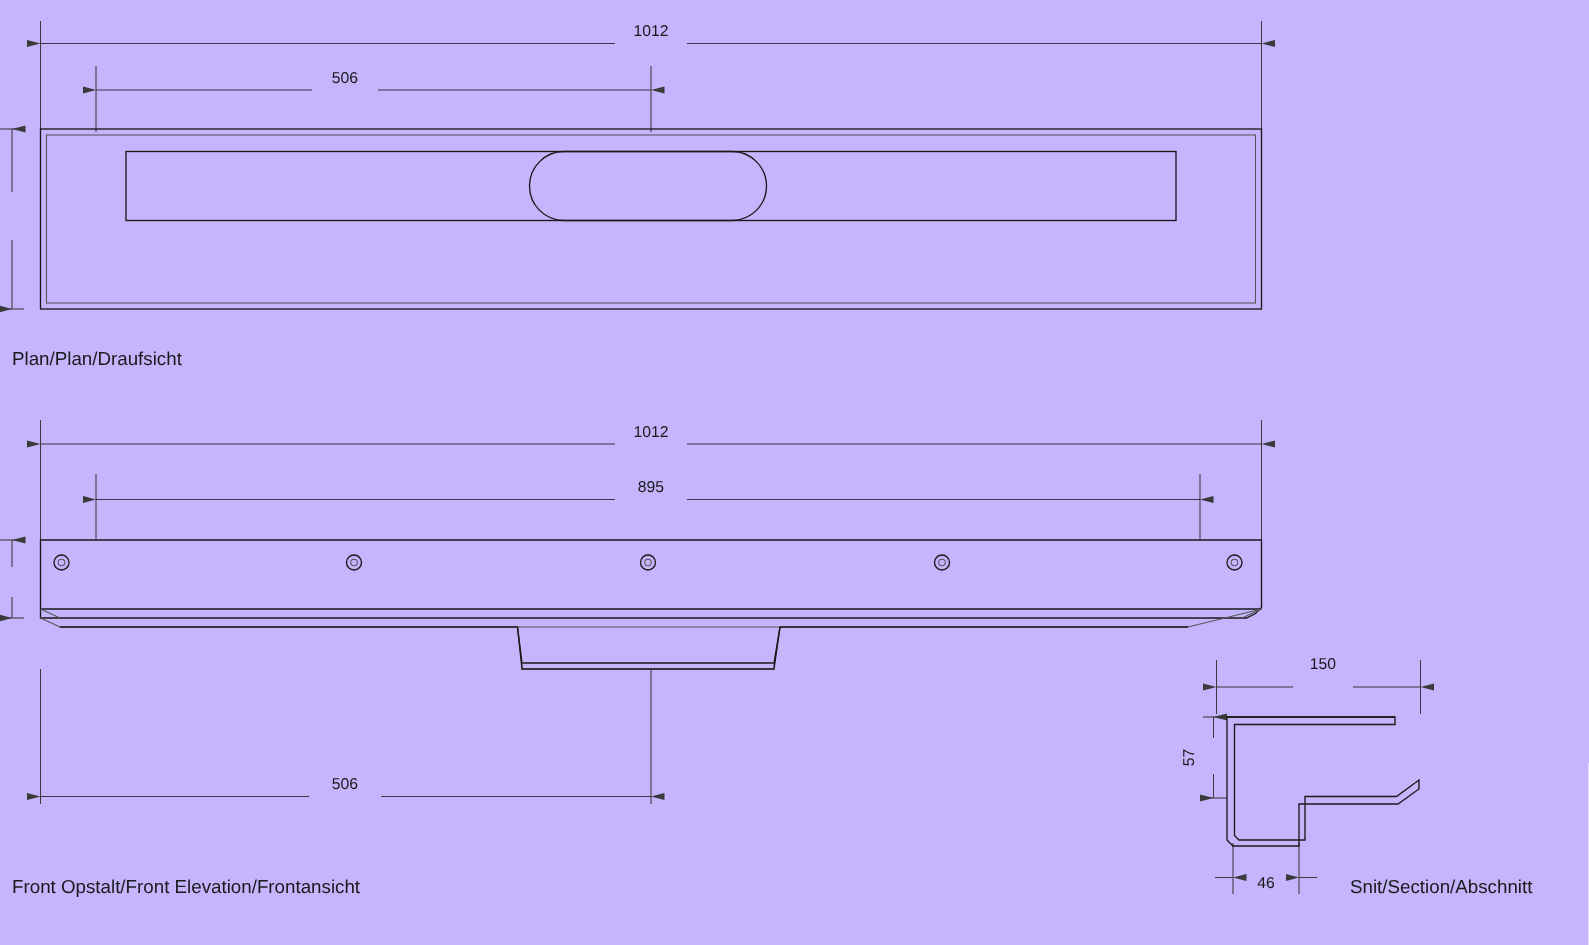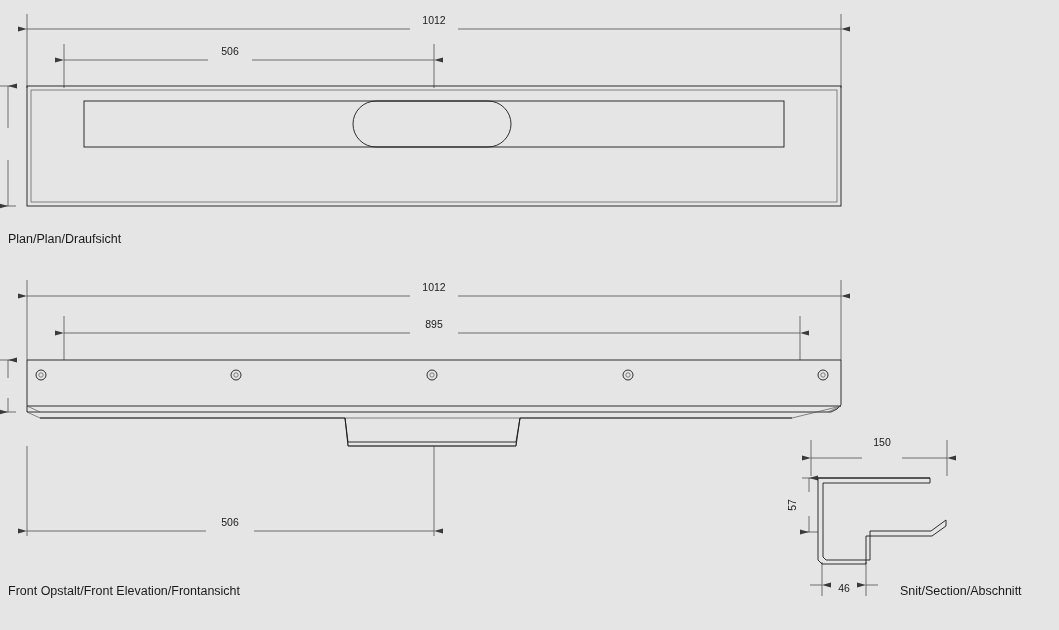--- a/index.html
+++ b/index.html
@@ -9,21 +9,21 @@
   }
   body {
     font-family: "Liberation Sans", sans-serif;
     color: #1a1a1a;
   }
   #sheet {
     position: relative;
     width: 1059px;
     height: 630px;
     overflow: hidden;
-    background: #e5e5e5;
+    background: #c4b5fd;
   }
   #sheet svg {
     position: absolute;
     left: 0;
     top: 0;
   }
   .dim-text {
     font-family: "Liberation Sans", sans-serif;
     font-size: 10.5px;
     fill: #1a1a1a;

